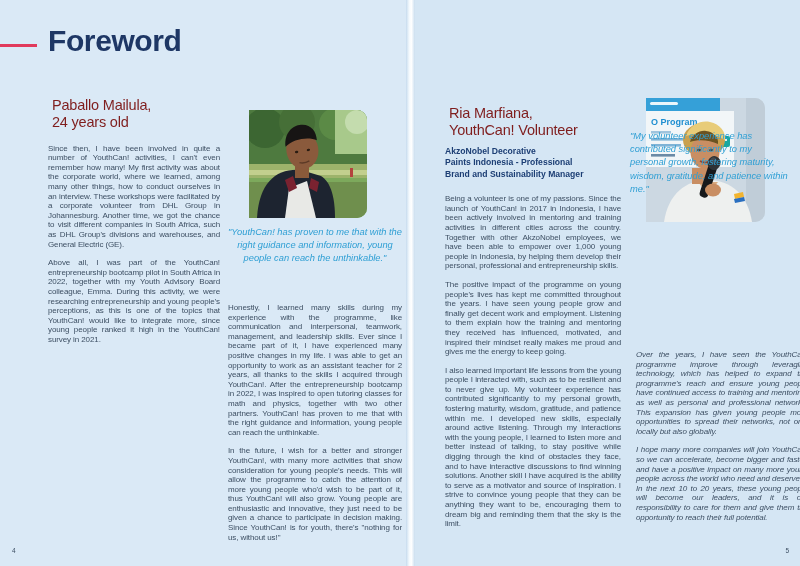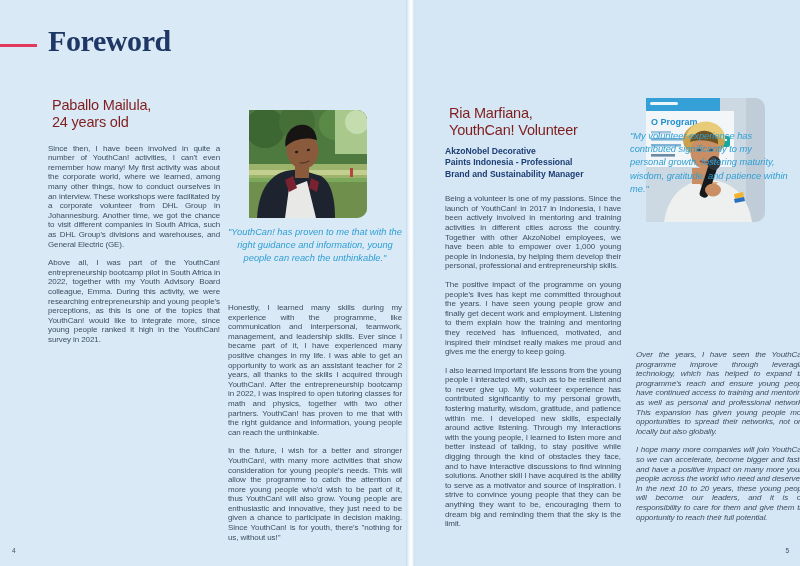--- a/index.html
+++ b/index.html
@@ -9,21 +9,21 @@
     background:#d8e7f4;
   }
   .spread{position:absolute;inset:0;}
   .page{position:absolute;top:0;height:566px;}
   .page-left{left:0;width:406px;background:#dae9f6;}
   .page-right{left:415px;width:385px;background:#d5e6f4;}
   .gutter{position:absolute;left:406px;top:0;width:9px;height:566px;
     background:linear-gradient(to right,#c6dbee 0%,#f3f9fd 35%,#ffffff 60%,#cadeef 100%);}
   .red-dash{position:absolute;left:0;top:44px;width:37px;height:2.5px;background:#e13a5c;}
   .foreword{position:absolute;left:48px;top:24px;margin:0;
-    font-size:30px;font-weight:600;letter-spacing:-0.4px;color:#1e3765;font-family:Liberation Serif, serif;}
+    font-size:30px;font-weight:600;letter-spacing:-0.4px;color:#1e3765;}
   .col{position:absolute;}
   .col1{left:48px;top:93px;width:172px;}
   .col2{left:228px;top:0;width:174px;}
   .col3{left:30px;top:101px;width:176px;}   
   .col4{left:205px;top:0;width:172px;}      
   .person-name{margin:4px;color:#7f1d1d;font-size:14.5px;font-weight:400;
     line-height:1.16;letter-spacing:-0.2px;white-space:pre-line;}
   .person-role{margin:7px 0 0 0;color:#1c3e74;font-size:8.6px;font-weight:700;
     line-height:1.38;white-space:pre-line;}
   .bodytext{margin-top:13px;}

